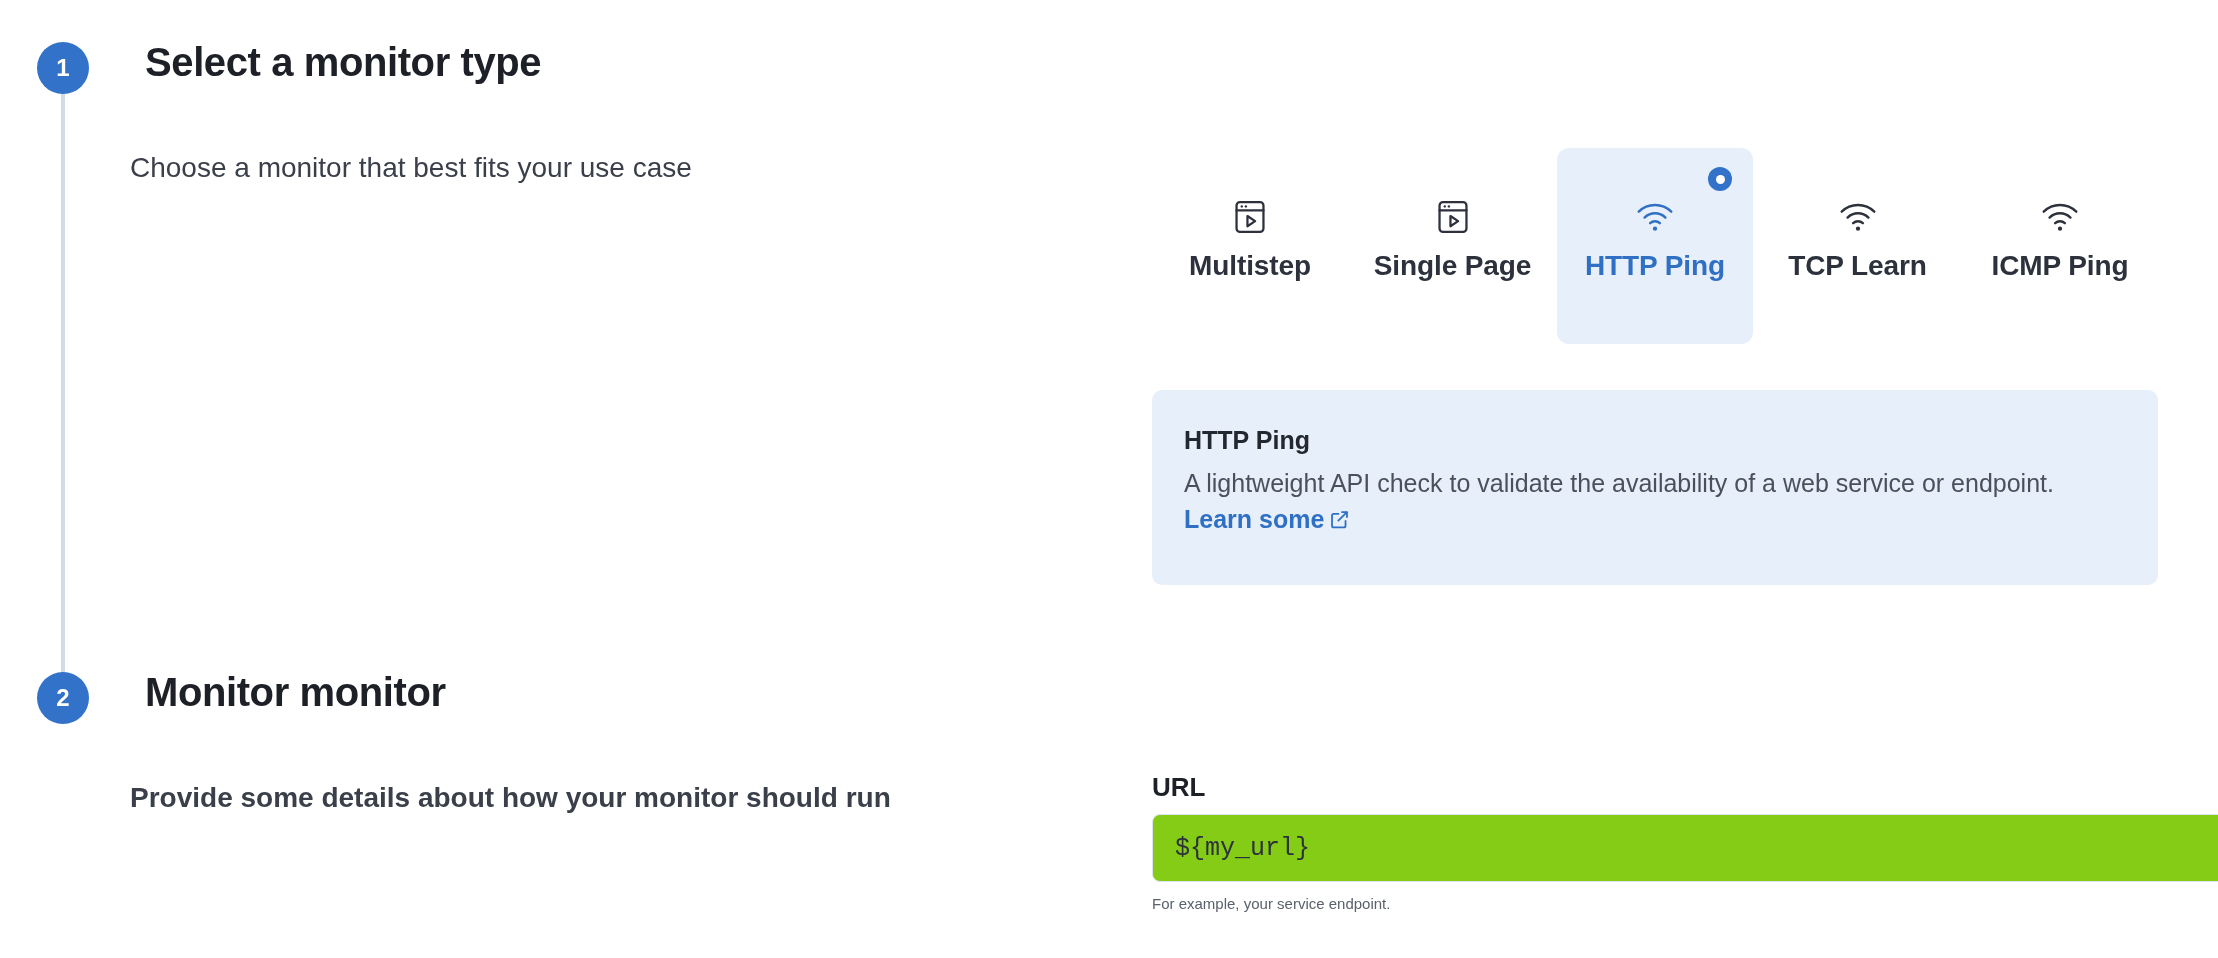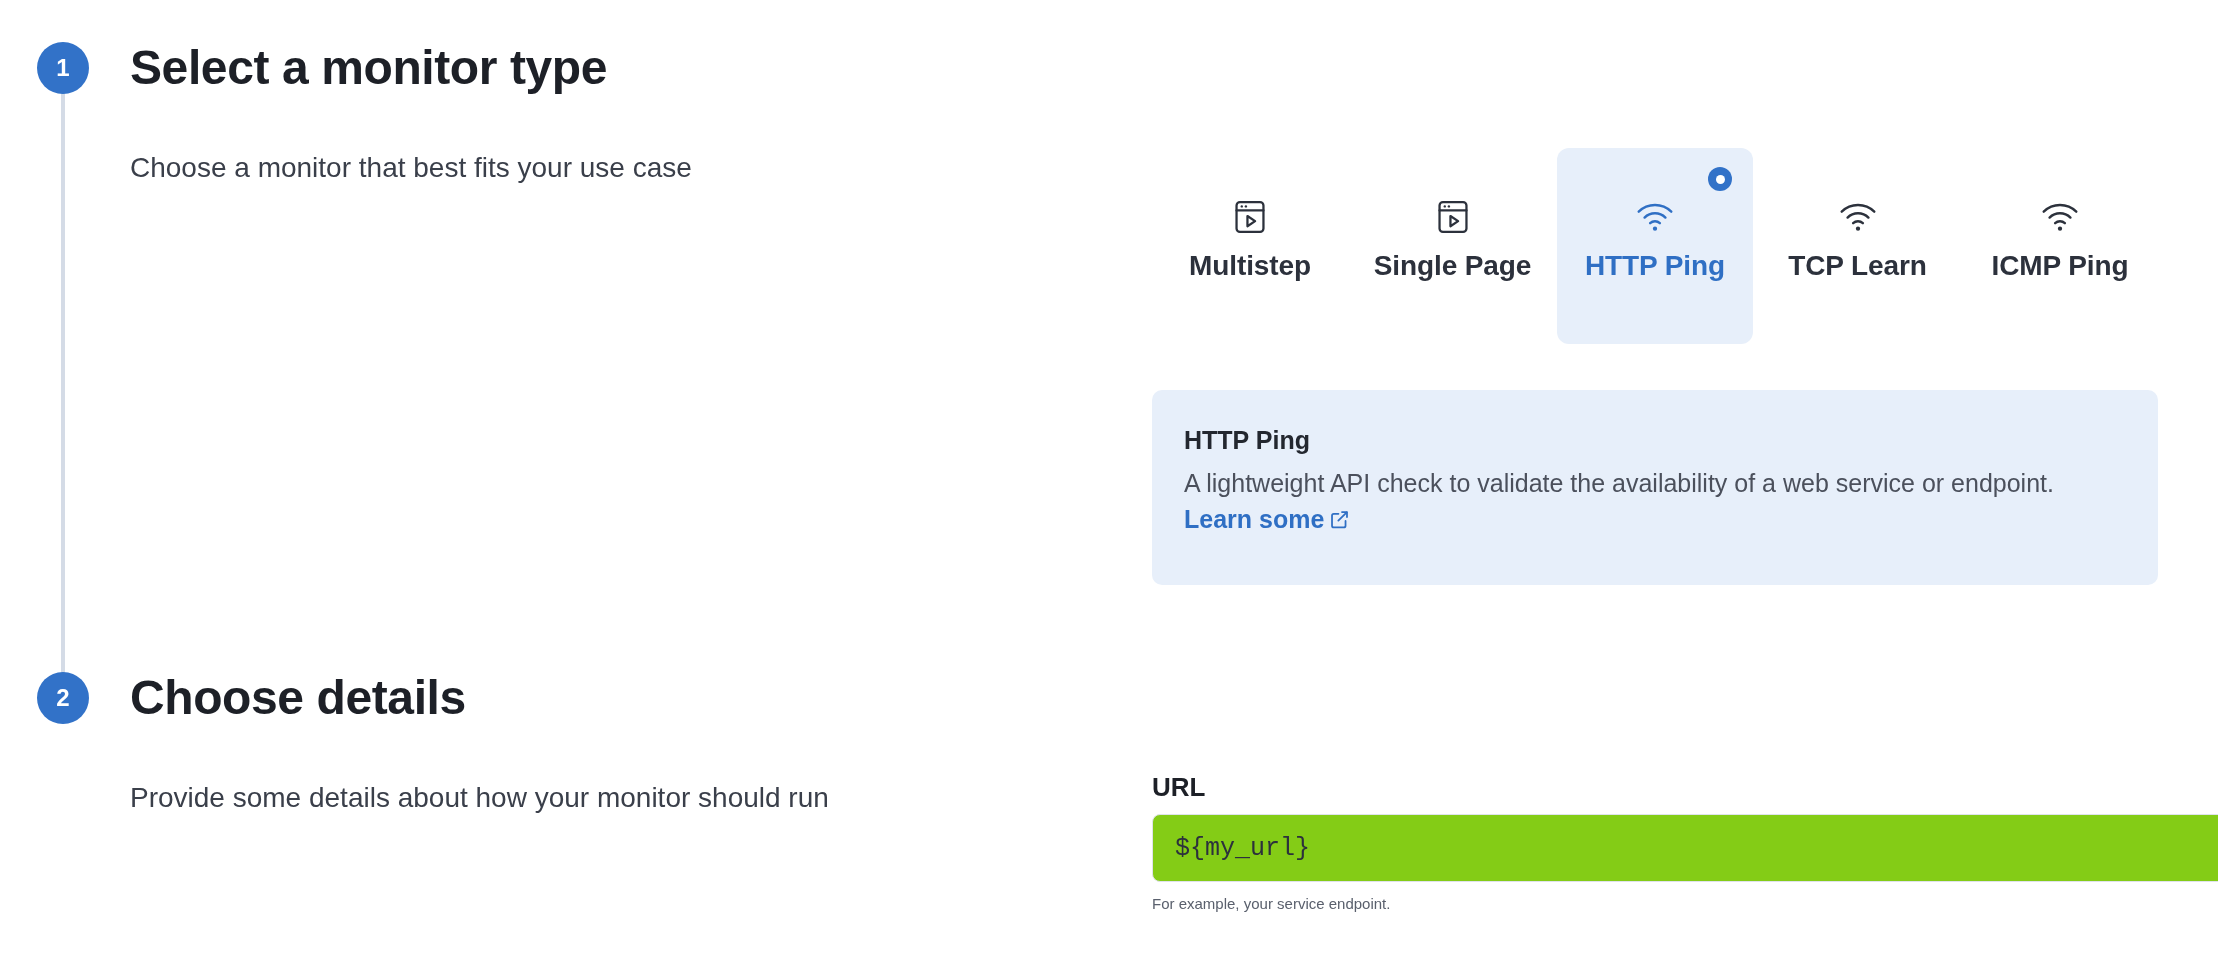--- a/index.html
+++ b/index.html
@@ -43,40 +43,40 @@
     justify-content: center;
     line-height: 1;
     z-index: 2;
   }
   .step-badge.s1 { left: 37px; top: 42px; }
   .step-badge.s2 { left: 37px; top: 672px; }
 
   
   .sec-title {
     position: absolute;
-    left: 130px;
-    font-size: 48px;
+    left: 145px;
+    font-size: 40px;
     font-weight: 700;
     color: #1d2027;
     letter-spacing: -0.4px;
     white-space: nowrap;
   }
   .sec-title.t1 { top: 40px; }
   .sec-title.t2 { top: 670px; }
 
   .sec-sub {
     position: absolute;
     left: 130px;
     font-size: 28px;
     font-weight: 400;
     color: #3a3f4a;
     white-space: nowrap;
   }
   .sec-sub.d1 { top: 152px; }
-  .sec-sub.d2 { top: 782px; }
+  .sec-sub.d2 { top: 782px; font-weight: bold; }
 
   
   .type-row {
     position: absolute;
     left: 1152px;
     top: 148px;
     width: 1006px;
     height: 196px;
     display: flex;
     align-items: flex-start;
@@ -210,21 +210,21 @@
 
 <div class="page">
 
   <div class="rail"></div>
 
   <div class="step-badge s1">1</div>
   <div class="sec-title t1">Select a monitor type</div>
   <div class="sec-sub d1">Choose a monitor that best fits your use case</div>
 
   <div class="step-badge s2">2</div>
-  <div class="sec-title t2">Choose details</div>
+  <div class="sec-title t2">Monitor monitor</div>
   <div class="sec-sub d2">Provide some details about how your monitor should run</div>
 
   <div class="type-row">
 
     <div class="type-card">
       <span class="type-icon">
         <svg width="34" height="38" viewBox="0 0 24 26" fill="none" stroke="#2c313c" stroke-width="1.6" stroke-linecap="round" stroke-linejoin="round">
           <rect x="2.5" y="2.5" width="19" height="21" rx="2.4"></rect>
           <line x1="2.5" y1="8.4" x2="21.5" y2="8.4"></line>
           <circle cx="6.2" cy="5.5" r="0.85" fill="#2c313c" stroke="none"></circle>

